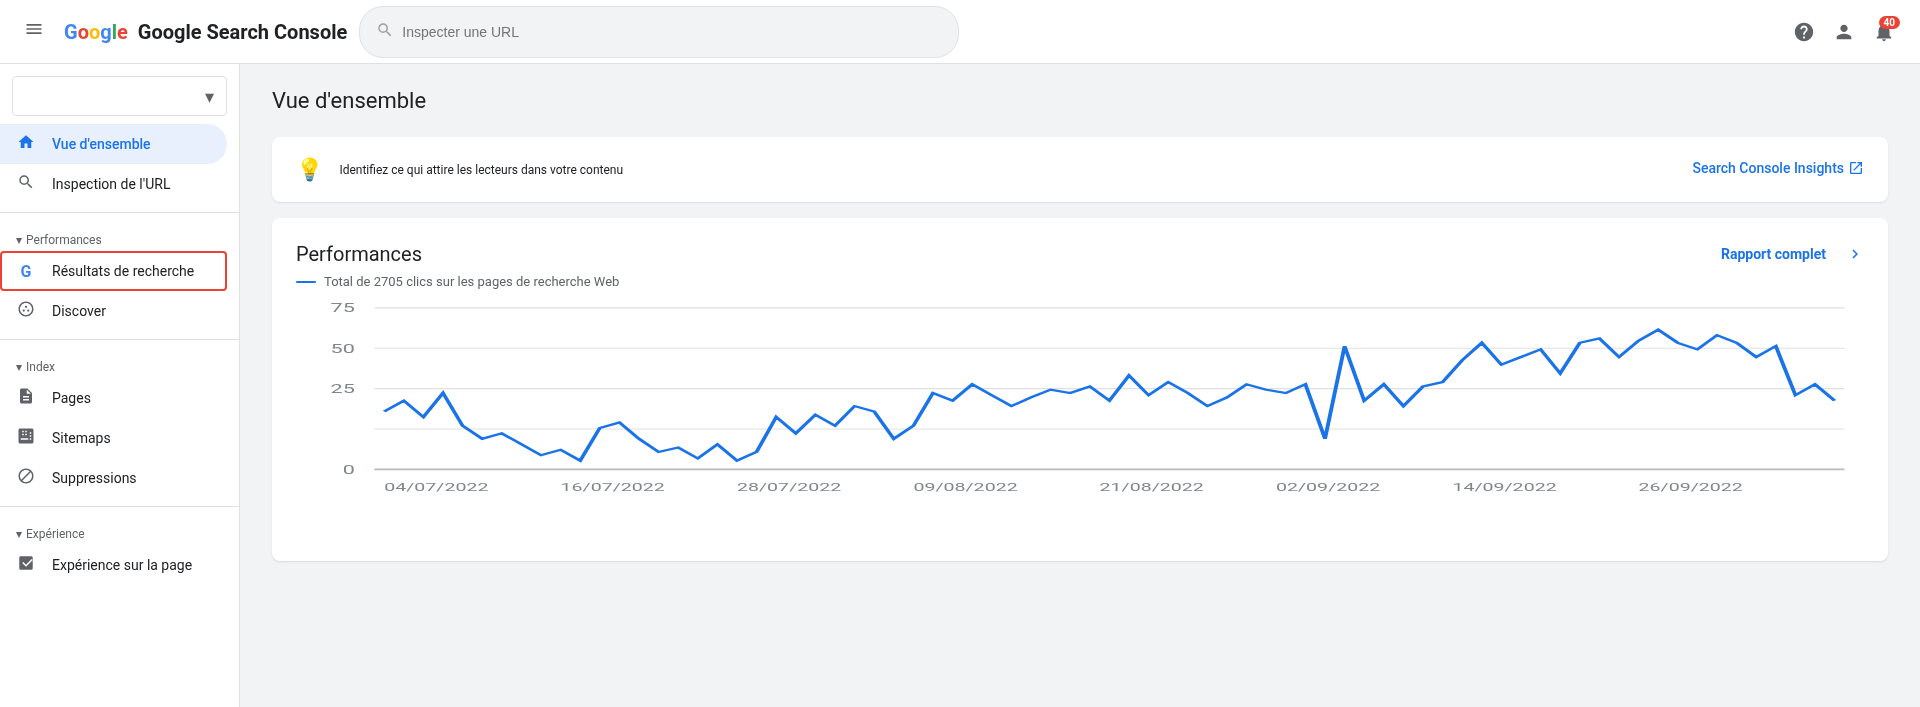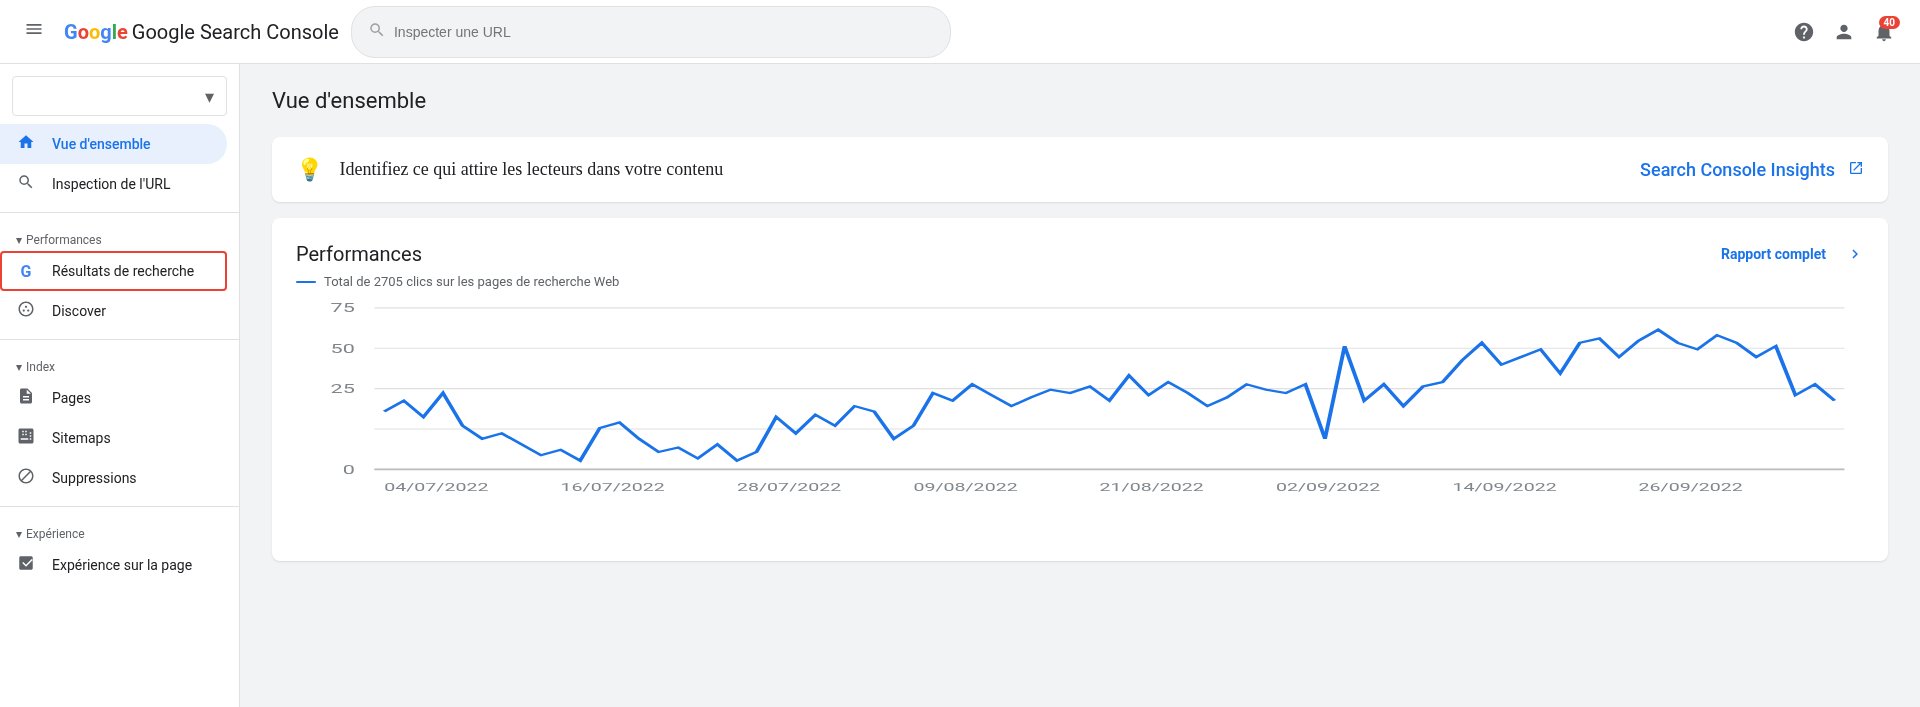--- a/index.html
+++ b/index.html
@@ -5,21 +5,21 @@
     * { margin: 0; padding: 0; box-sizing: border-box; }
     body { font-family: 'Google Sans', Roboto, Arial, sans-serif; background: #f1f3f4; display: flex; flex-direction: column; height: 707px; overflow: hidden; }
 
     
     .topbar {
       display: flex; align-items: center; background: #fff; height: 64px;
       padding: 0 16px; border-bottom: 1px solid #e0e0e0; gap: 12px; flex-shrink: 0; z-index: 10;
     }
     .topbar-menu-icon { color: #5f6368; font-size: 20px; cursor: pointer; padding: 8px; border-radius: 50%; }
     .topbar-logo { display: flex; align-items: center; gap: 0; font-size: 20px; font-weight: 400; color: #202124; white-space: nowrap; }
-    .topbar-logo-text { color: #202124; margin-left: 4px; font-weight: 400; }
+    .topbar-logo-text { color: #202124; margin-left: 10px; font-weight: 700; }
     .search-bar {
       flex: 1; max-width: 600px; height: 52px; border-radius: 24px; border: 1px solid #dfe1e5;
       background: #f1f3f4; display: flex; align-items: center; padding: 0 16px; gap: 8px; cursor: text;
     }
     .search-bar-icon { color: #9aa0a6; font-size: 18px; }
     .topbar-spacer { flex: 1; }
     .topbar-icons { display: flex; align-items: center; }
     .topbar-icon-btn {
       width: 40px; height: 40px; border-radius: 50%; display: flex; align-items: center; justify-content: center;
       cursor: pointer; color: #5f6368; font-size: 20px; position: relative;
@@ -64,22 +64,22 @@
     .page-title { font-size: 22px; color: #202124; font-weight: 400; margin-bottom: 24px; }
 
     
     .insight-card {
       background: #fff; border-radius: 8px; padding: 20px 24px; margin-bottom: 16px;
       display: flex; align-items: center; justify-content: space-between;
       box-shadow: 0 1px 2px rgba(0,0,0,0.1);
     }
     .insight-left { display: flex; align-items: center; gap: 16px; }
     .insight-icon { font-size: 22px; color: #fbbc04; }
-    .insight-text { font-size: 18px; color: #202124; font-family: Liberation Serif, serif; }
-    .insight-link { color: #1a73e8; font-size: 18px; font-weight: 500; cursor: pointer; display: flex; align-items: flex-end; gap: 13px; text-decoration: none; }
+    .insight-text { font-size: 12px; color: #202124; }
+    .insight-link { color: #1a73e8; font-size: 14px; font-weight: 500; cursor: pointer; display: flex; align-items: flex-start; gap: 4px; text-decoration: none; }
     .external-icon { font-size: 16px; }
 
     
     .perf-card {
       background: #fff; border-radius: 8px; padding: 24px;
       box-shadow: 0 1px 2px rgba(0,0,0,0.1);
     }
     .perf-header { display: flex; align-items: center; justify-content: space-between; margin-bottom: 8px; }
     .perf-title { font-size: 20px; color: #202124; font-weight: 400; }
     .perf-link { color: #1a73e8; font-size: 14px; font-weight: 700; cursor: pointer; display: flex; align-items: center; gap: 20px; }

